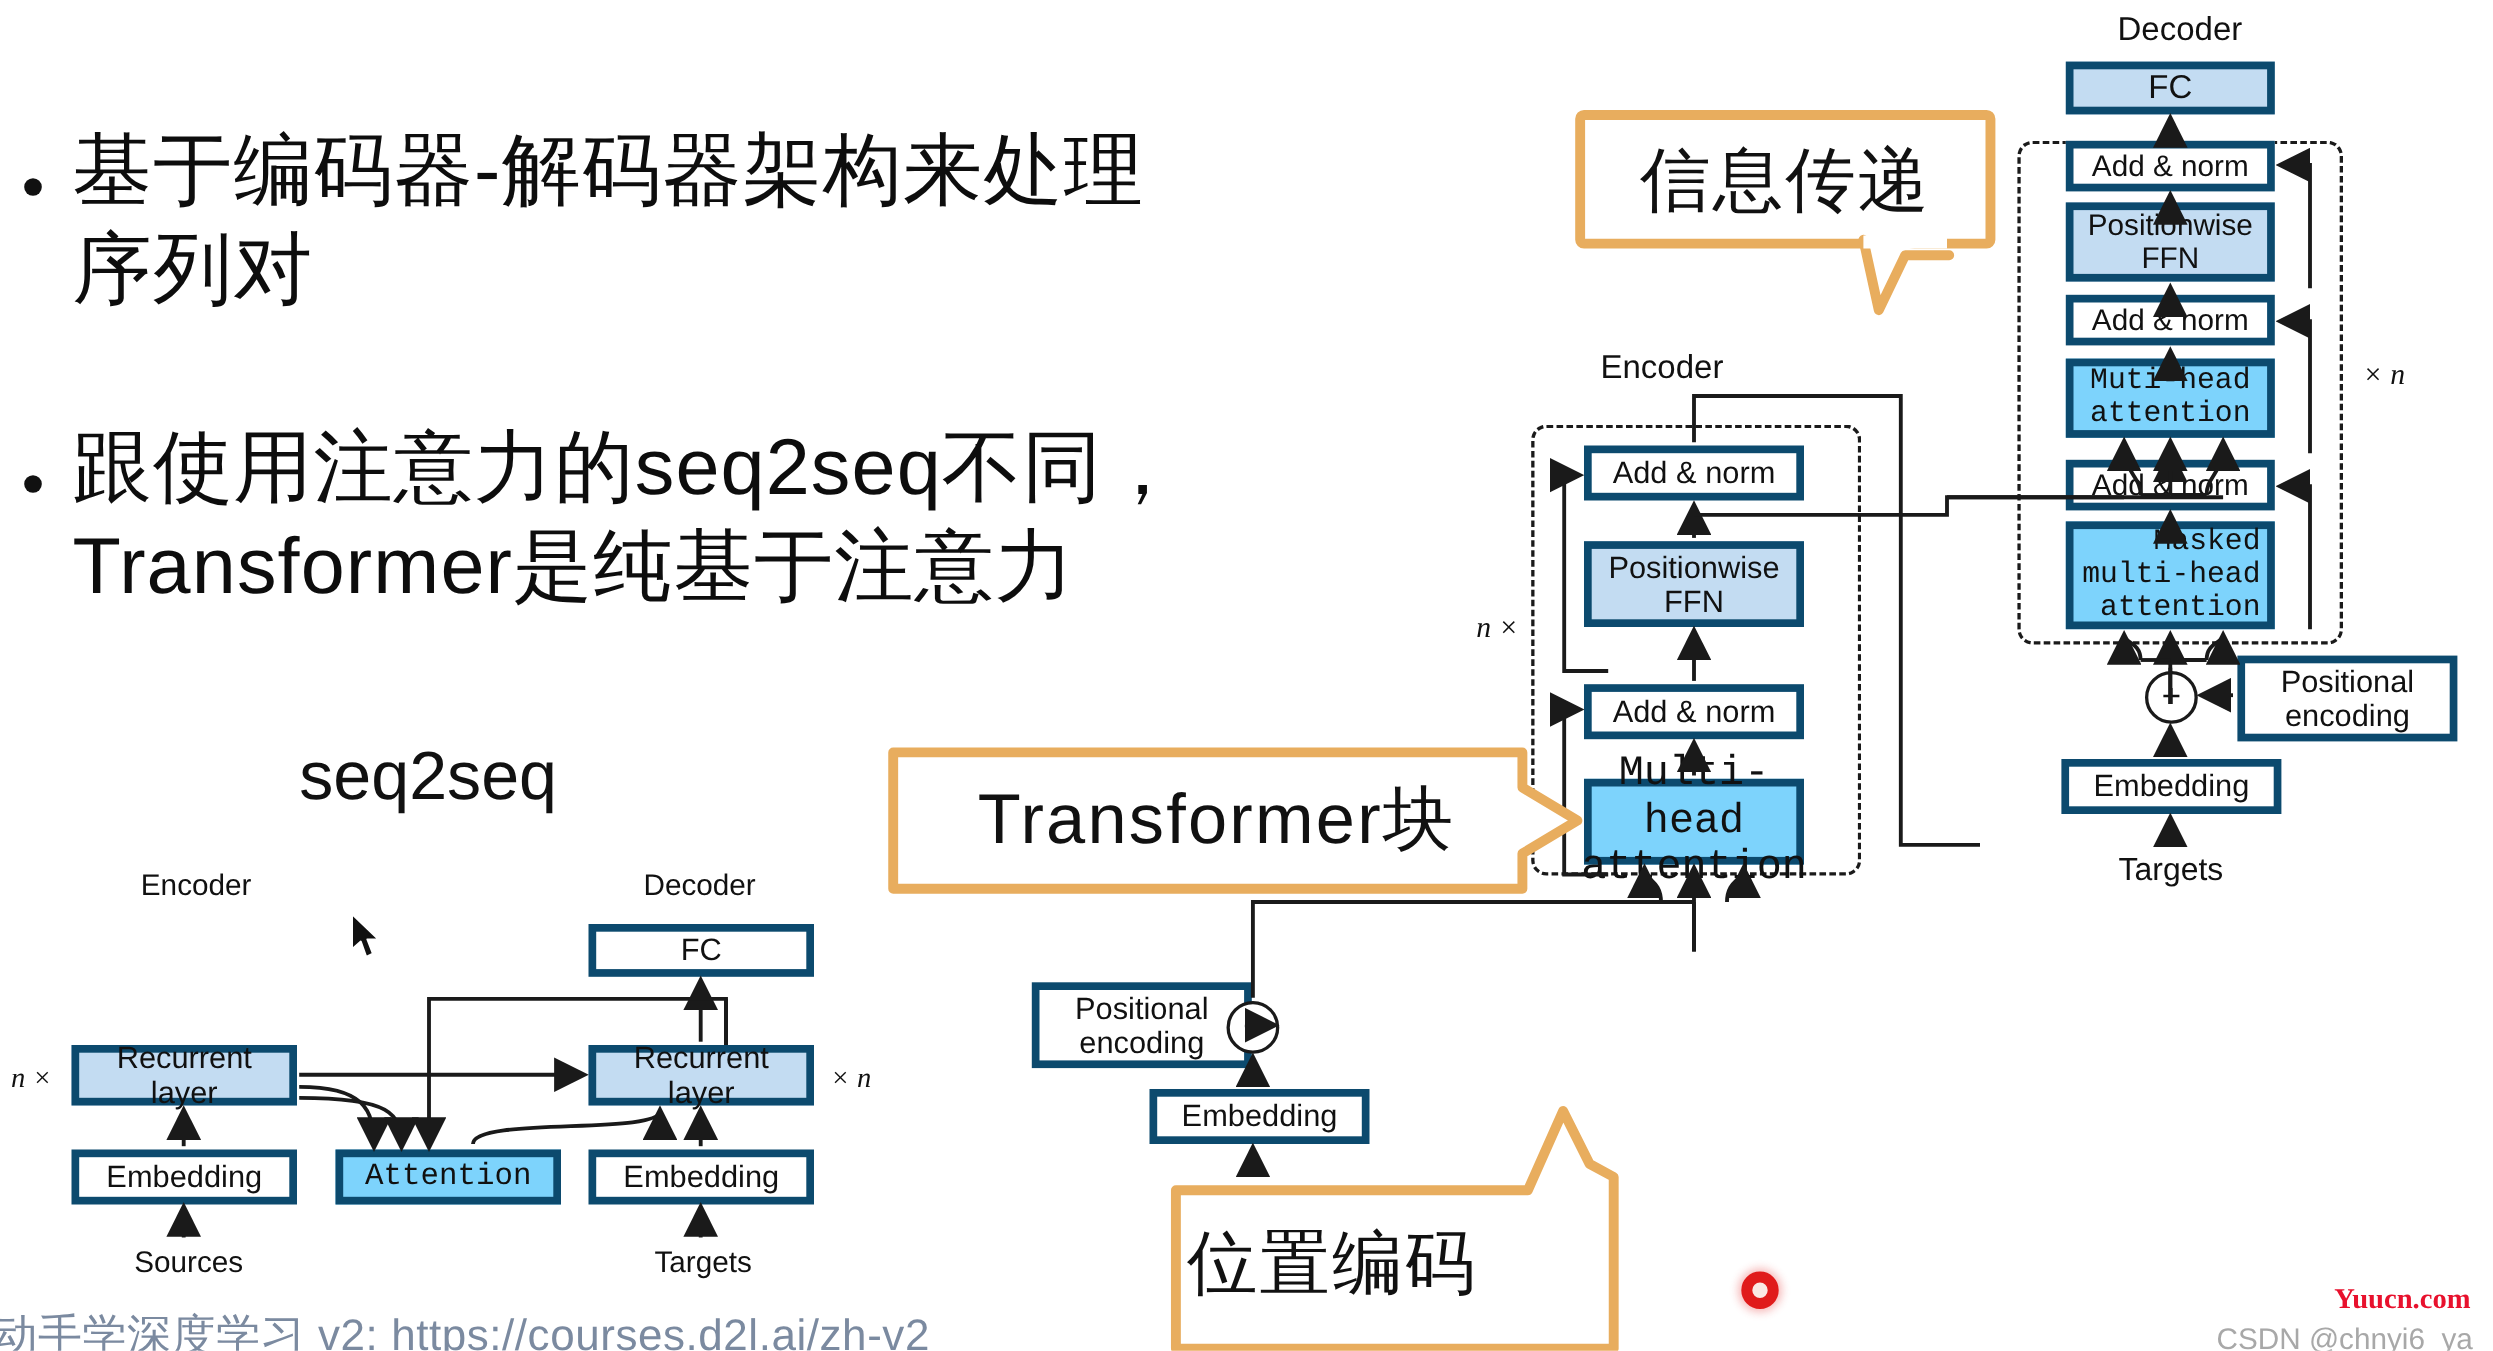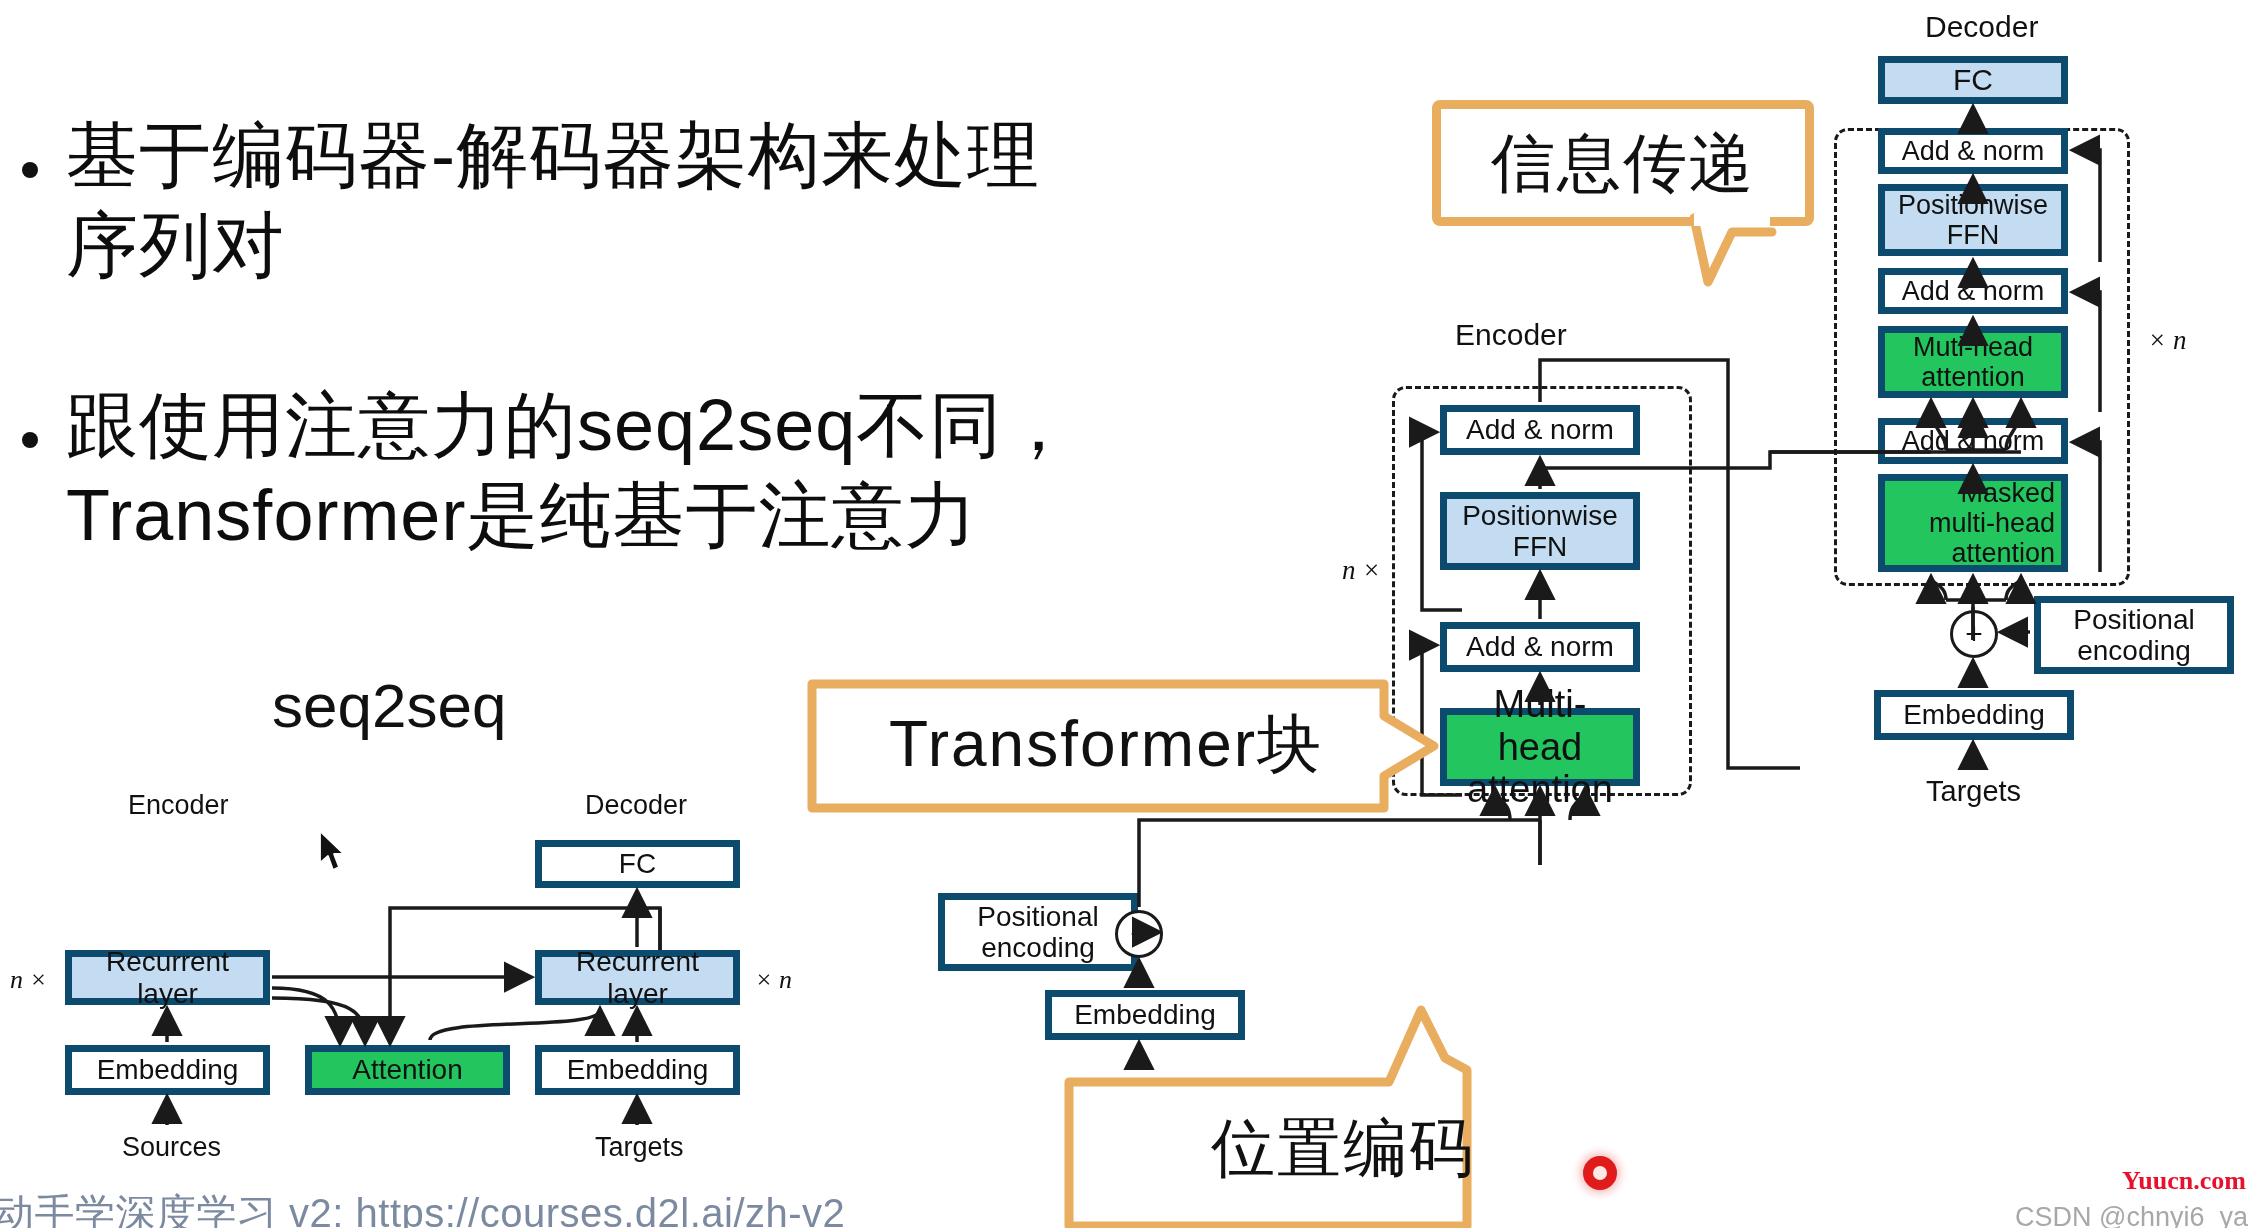--- a/index.html
+++ b/index.html
@@ -12,21 +12,21 @@
   .bullet .dot{width:16px;height:16px;border-radius:50%;background:#111;
                margin-right:28px;margin-top:52px;flex:none;}
   .bullet .btxt{font-size:72px;line-height:1.25;letter-spacing:1px;color:#0d0d0d;
                 font-weight:400;white-space:pre-line;}
 
   
   .node{position:absolute;box-sizing:border-box;border:7px solid #0c4a6e;
         background:#fff;display:flex;align-items:center;justify-content:center;
         text-align:center;line-height:1.12;color:#111;}
   .node.blue-l{background:#c3dcf2;}
-  .node.blue-d{background:#22c55e;}
+  .node.blue-d{background:#7dd3fc;font-family:Liberation Mono, monospace;}
   .lbl{position:absolute;color:#111;white-space:nowrap;}
   .dash-box{position:absolute;box-sizing:border-box;border:3px dashed #1a1a1a;
             border-radius:14px;background:transparent;}
   .circ{position:absolute;box-sizing:border-box;border:3px solid #1a1a1a;
         border-radius:50%;background:#fff;display:flex;align-items:center;
         justify-content:center;font-size:30px;}
   .nx{position:absolute;font-style:italic;font-family:"Liberation Serif","DejaVu Serif",serif;}
 
   
   .callout{position:absolute;}
@@ -269,22 +269,22 @@
   <div style="position:absolute;left:26px;top:24px;width:560px;height:120px;
               display:flex;align-items:center;justify-content:center;">
     <span class="ctxt">Transformer块</span>
   </div>
 </div>
 
 <div class="callout" style="left:1055px;top:1030px;width:410px;height:200px;">
   <svg width="440" height="230" style="left:-6px;top:-34px;">
     <path d="M20,86 L20,230 L418,230 L418,74 L396,62 L372,14 L340,86 Z" fill="#fff" stroke="#e8ad5e" stroke-width="9" stroke-linejoin="round" stroke-linecap="round"></path>
   </svg>
-  <div style="position:absolute;left:36px;top:58px;width:384px;height:120px;
-              display:flex;align-items:center;justify-content:flex-end;">
+  <div style="position:absolute;left:24px;top:58px;width:384px;height:120px;
+              display:flex;align-items:center;justify-content:flex-start;">
     <span class="ctxt">位置编码</span>
   </div>
 </div>
 
 <div id="mouse-cursor">
   <svg width="34" height="46" viewBox="0 0 34 46">
     <path d="M2,1 L2,33 L10,26 L15,40 L21,37 L16,24 L26,24 Z" fill="#111" stroke="#fff" stroke-width="1.8" stroke-linejoin="round"></path>
   </svg>
 </div>
 <div id="click-dot"></div>

